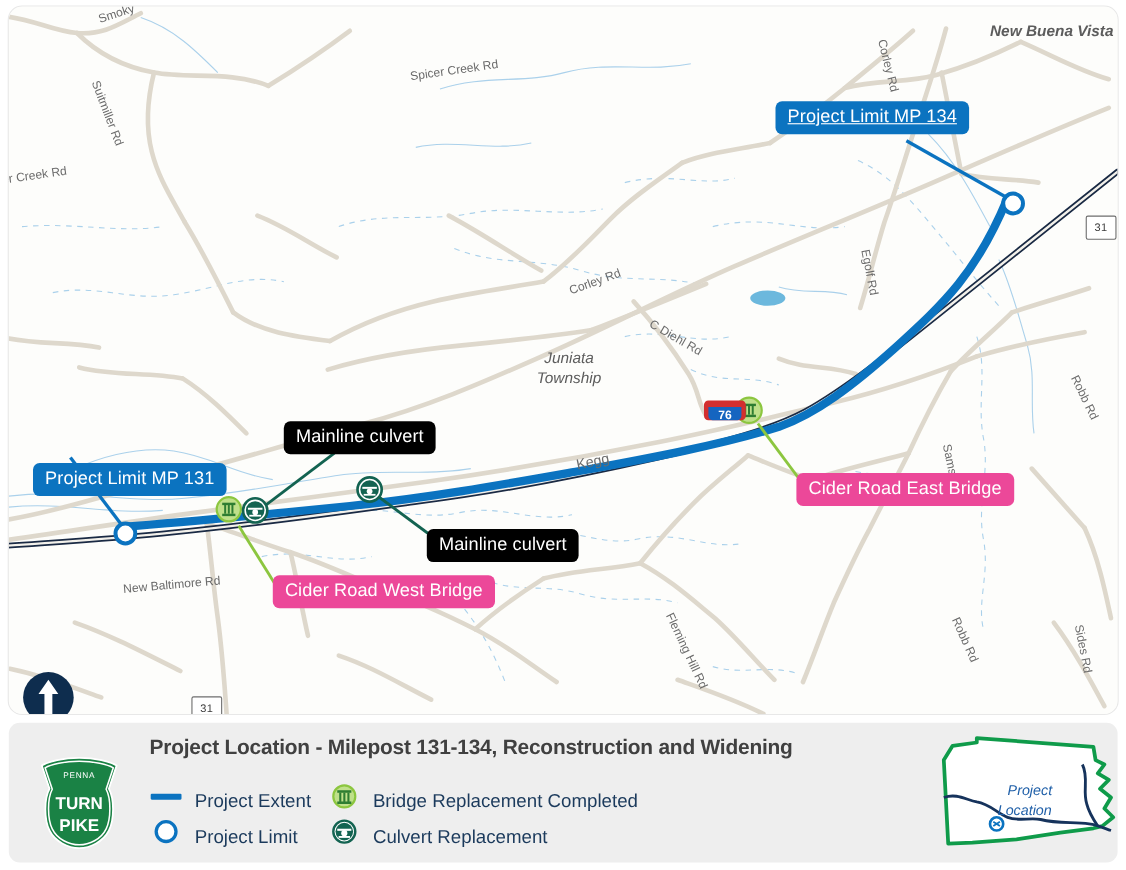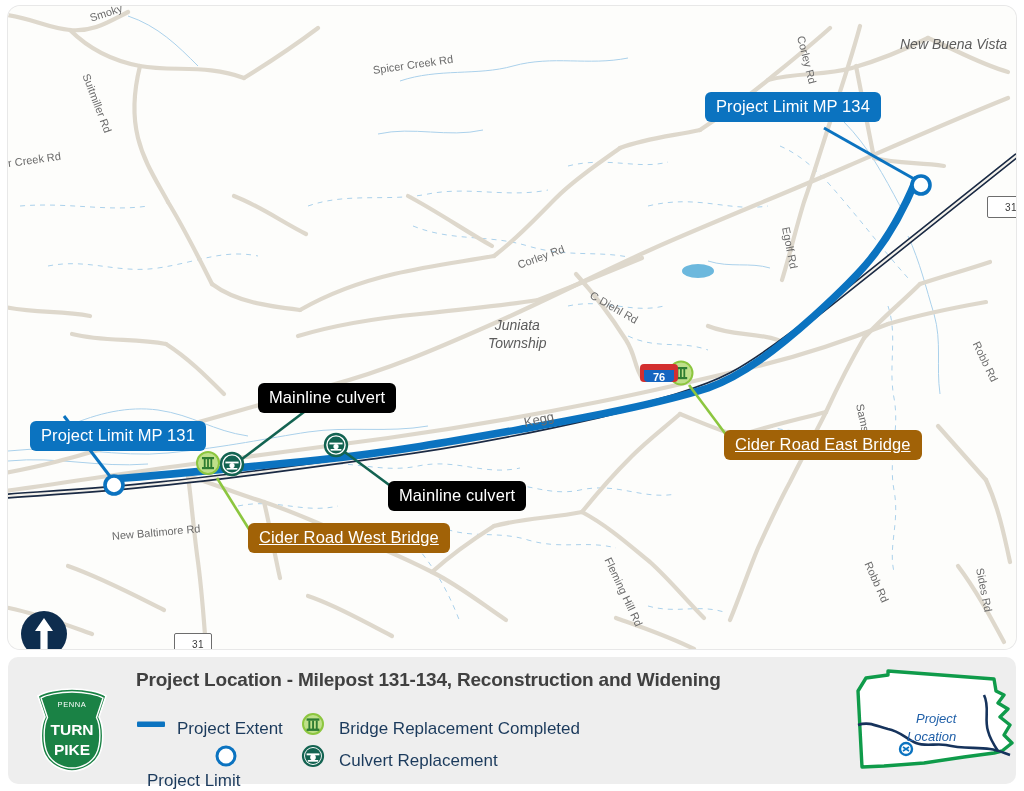--- a/index.html
+++ b/index.html
@@ -13,56 +13,56 @@
              background:#fdfdfb;border-radius:12px;overflow:hidden;
              box-shadow:0 0 0 1px #e8e8e8;}
   #map-svg{position:absolute;left:0;top:0;}
 
   
   .callout{position:absolute;color:#fff;border-radius:6px;
            padding:5px 11px 6px 11px;font-size:16.5px;line-height:1.15;
            white-space:nowrap;letter-spacing:.1px;}
   .callout.blue{background:#0b73c0;}
   .callout.dgreen{background:#000000;text-align:center;}
-  .callout.lgreen{background:#a16207;text-decoration:underline;}
-
-  #cl-mp134{left:697px;top:86px;}
+  .callout.lgreen{background:#ec4899;}
+
+  #cl-mp134{left:697px;top:86px;text-decoration:underline;}
   #cl-mp131{left:22px;top:383px;margin-top:32px;}
   #cl-culvert-w{left:250px;top:377px;}
   #cl-culvert-e{left:380px;top:475px;}
   #cl-cider-w{left:240px;top:517px;}
   #cl-cider-e{left:716px;top:424px;}
 
   
   .maplbl{position:absolute;color:#6b6b6b;font-size:11px;
           font-family:"Liberation Sans","DejaVu Sans",sans-serif;
           white-space:nowrap;transform-origin:0 50%;pointer-events:none;}
   .place{position:absolute;color:#5c5c5c;font-size:14px;font-style:italic;
          text-align:center;white-space:nowrap;}
 
   
   .shield31{position:absolute;width:26px;height:20px;background:#fff;
             border:1.4px solid #6d6d6d;border-radius:2px;
             display:flex;align-items:center;justify-content:center;
-            font-size:10px;color:#3b3b3b;letter-spacing:.5px;padding-left:10px;}
+            font-size:10px;color:#3b3b3b;letter-spacing:.5px;}
 
   
   #compass{position:absolute;left:12px;top:604px;width:48px;height:48px;}
 
   
   #legend-panel{position:absolute;left:8px;top:657px;width:1008px;height:127px;
                 background:#eeeeee;border-radius:10px;}
   #legend-title{position:absolute;left:128px;top:12px;font-size:19px;
                 font-weight:bold;color:#404040;letter-spacing:-.2px;}
   #keystone{position:absolute;left:26px;top:30px;width:76px;height:86px;}
   #pa-inset{position:absolute;left:836px;top:8px;width:176px;height:112px;}
 
   .legend-row{position:absolute;display:flex;align-items:flex-end;}
   #lg-extent{left:128px;top:52px;}
-  #lg-limit{left:128px;top:84px;flex-direction:column;}
+  #lg-limit{left:128px;top:84px;}
   #lg-bridge{left:290px;top:52px;}
   #lg-culvert{left:290px;top:84px;}
   .legend-row .lgtext{font-size:17px;color:#1b3a5c;margin-left:11px;
                       white-space:nowrap;}
   .swatch{width:30px;height:30px;display:flex;align-items:center;
           justify-content:center;flex:0 0 30px;}
 </style>
 </head>
 <body>
 
@@ -273,21 +273,21 @@
     <div class="maplbl" style="left:852px;top:392px;transform:rotate(78deg);">Sams</div>
 
     <div class="maplbl" style="left:968px;top:330px;transform:rotate(64deg);">Robb Rd</div>
 
     <div class="maplbl" style="left:860px;top:550px;transform:rotate(66deg);">Robb Rd</div>
 
     <div class="maplbl" style="left:972px;top:556px;transform:rotate(79deg);">Sides Rd</div>
 
     <div class="maplbl" style="left:600px;top:546px;transform:rotate(65deg);">Fleming Hill Rd</div>
 
-    <div class="place" style="left:892px;top:30px;">New Buena Vista</div>
+    <div class="place" style="left:892px;top:14px;font-weight:bold;">New Buena Vista</div>
 
     <div class="place" style="left:480px;top:311px;line-height:1.28;">
       <div>Juniata</div>
       <div>Township</div>
     </div>
 
     <div class="shield31" style="left:979px;top:190px;">31</div>
     <div class="shield31" style="left:166px;top:627px;">31</div>
 
     <div class="callout blue" id="cl-mp134">Project Limit MP 134</div>

